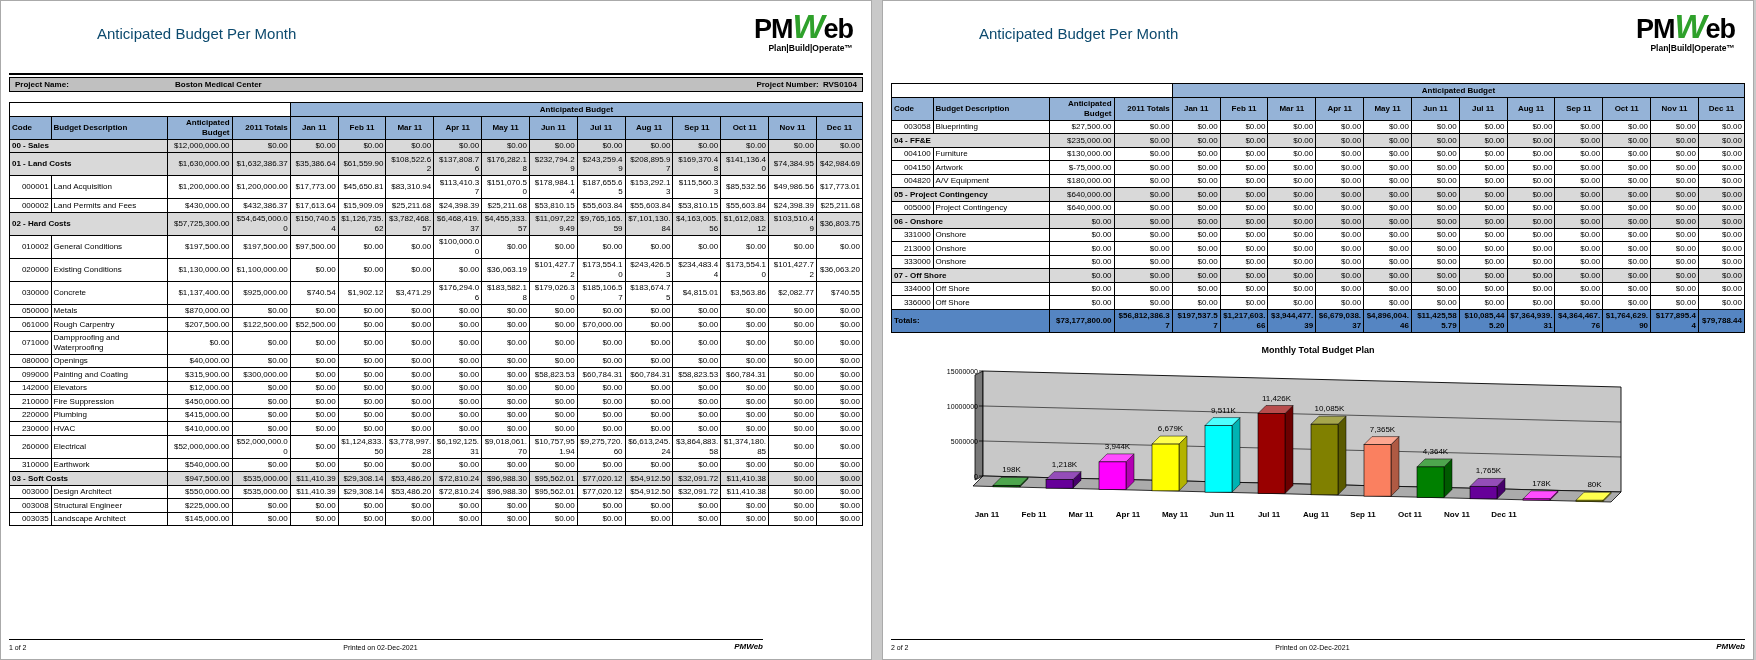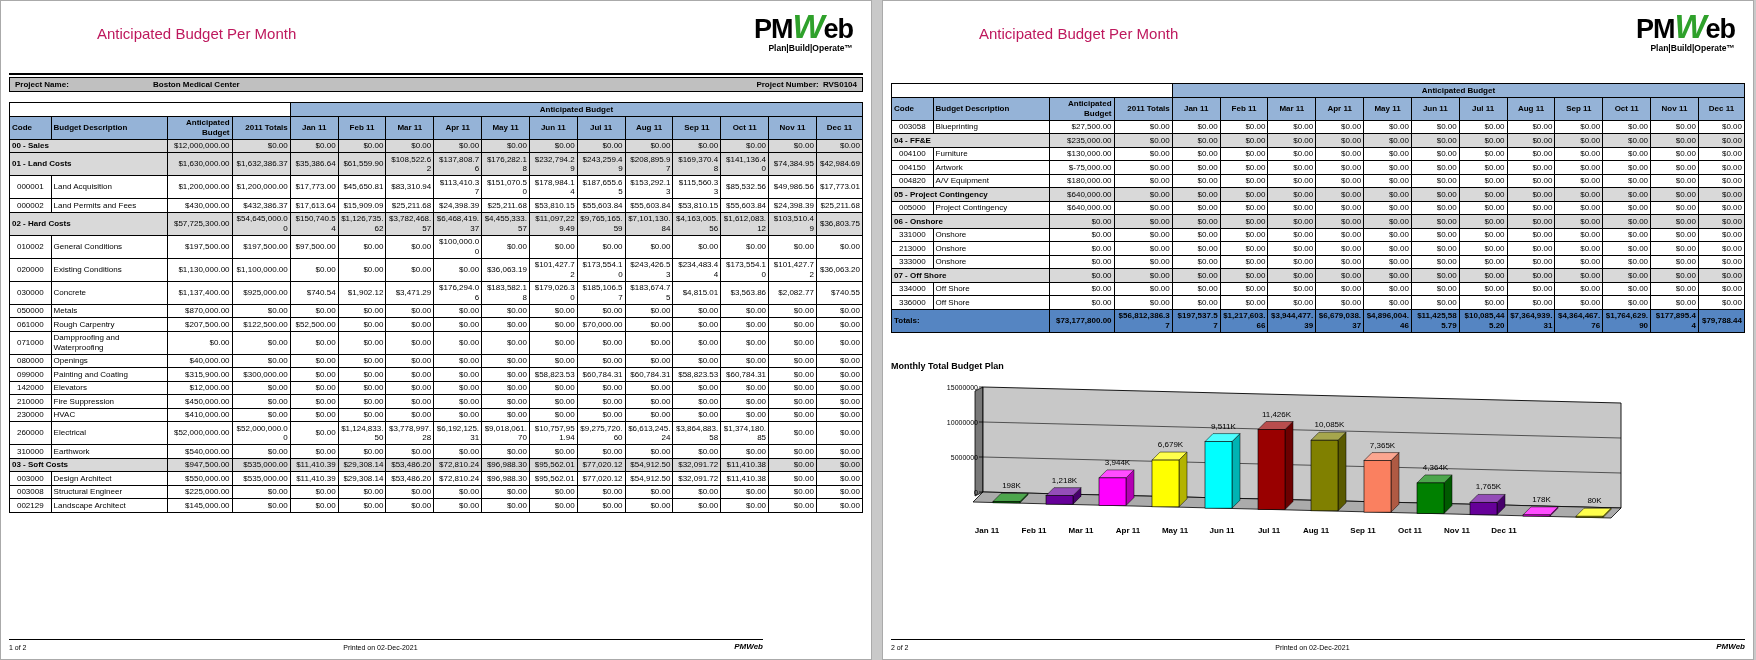--- a/index.html
+++ b/index.html
@@ -1,44 +1,44 @@
 <!DOCTYPE html>
 <html><head>
 <meta charset="utf-8">
 <style>
   html,body{margin:0;padding:0;}
   body{width:1756px;height:660px;background:#c9c9c9;font-family:"Liberation Sans",sans-serif;}
   .canvas{display:flex;gap:10px;width:1756px;height:660px;}
   .page{position:relative;width:872px;height:660px;background:#fff;border:1px solid #aaa;box-sizing:border-box;padding:0 8px;overflow:hidden;}
   .page-header{position:relative;height:72px;}
-  .report-title{position:absolute;left:88px;top:24px;font-size:15px;color:#be185d;}
+  .report-title{position:absolute;left:88px;top:24px;font-size:15px;color:#0c4a6e;}
   .logo{position:absolute;right:10px;top:8px;text-align:right;line-height:1;}
   .logo-text{font-weight:bold;font-size:27px;color:#000;letter-spacing:-1px;white-space:nowrap;}
   .lg-w{color:#2fa12b;font-style:italic;font-size:34px;}
   .logo-tagline{font-size:8.5px;font-weight:bold;margin-top:1px;color:#000;}
   .rule{height:2px;background:#000;margin:0 0 2px 0;}
   .project-bar{display:flex;justify-content:space-between;align-items:center;background:#c0c0c0;border:1px solid #000;font-size:8px;font-weight:bold;padding:2px 5px;}
-  .pb-left .pb-value{margin-left:42px;padding-left:40px;}
+  .pb-left .pb-value{margin-left:64px;padding-left:40px;}
   .pb-right .pb-value{margin-left:2px;}
   table{border-collapse:collapse;table-layout:fixed;width:100%;margin-top:10px;}
   th,td{border:1px solid #000;font-size:8px;padding:1.5px 2px;overflow:hidden;line-height:9.5px;word-wrap:break-word;}
   th{background:#95B3D7;font-weight:bold;text-align:center;}
   th.blank{background:#fff;}
   th.h-left{text-align:left;}
   th.h-right{text-align:right;}
   td.num{text-align:right;}
-  td.code{text-align:center;}
+  td.code{text-align:right;}
   tr.grp td{background:#D9D9D9;border-top:1.5px solid #000;border-bottom:1.5px solid #000;}
   tr.grp td.glabel{font-weight:bold;}
   tr.tot td{background:#5585C2;font-weight:bold;border-top:1.5px solid #000;border-bottom:1.5px solid #000;}
   .page-footer{position:absolute;left:8px;bottom:8px;border-top:1px solid #000;display:flex;justify-content:space-between;align-items:flex-end;font-size:7px;padding-top:2px;color:#000;}
   .pf-1{width:754px;}
   .pf-2{width:854px;}
   .brand{font-weight:bold;font-style:italic;font-size:8px;}
-  .chart-title{text-align:left;font-size:9px;font-weight:bold;margin-top:28px;color:#000;}
+  .chart-title{text-align:center;font-size:9px;font-weight:bold;margin-top:12px;color:#000;}
   .chart-wrap{margin-top:2px;}
 </style>
 </head>
 <body>
 
 <div class="canvas">
 
   <div class="page">
     <div class="page-header">
       <div class="report-title">Anticipated Budget Per Month</div>
@@ -364,20 +364,38 @@
               <td class="num">$0.00</td>
               <td class="num">$0.00</td>
               <td class="num">$0.00</td>
               <td class="num">$0.00</td>
               <td class="num">$0.00</td>
               <td class="num">$0.00</td>
               <td class="num">$0.00</td>
               <td class="num">$0.00</td>
             </tr>
             <tr>
+              <td class="code">220000</td>
+              <td>Plumbing</td>
+              <td class="num">$415,000.00</td>
+              <td class="num">$0.00</td>
+              <td class="num">$0.00</td>
+              <td class="num">$0.00</td>
+              <td class="num">$0.00</td>
+              <td class="num">$0.00</td>
+              <td class="num">$0.00</td>
+              <td class="num">$0.00</td>
+              <td class="num">$0.00</td>
+              <td class="num">$0.00</td>
+              <td class="num">$0.00</td>
+              <td class="num">$0.00</td>
+              <td class="num">$0.00</td>
+              <td class="num">$0.00</td>
+            </tr>
+            <tr>
               <td class="code">230000</td>
               <td>HVAC</td>
               <td class="num">$410,000.00</td>
               <td class="num">$0.00</td>
               <td class="num">$0.00</td>
               <td class="num">$0.00</td>
               <td class="num">$0.00</td>
               <td class="num">$0.00</td>
               <td class="num">$0.00</td>
               <td class="num">$0.00</td>
@@ -471,21 +489,21 @@
               <td class="num">$0.00</td>
               <td class="num">$0.00</td>
               <td class="num">$0.00</td>
               <td class="num">$0.00</td>
               <td class="num">$0.00</td>
               <td class="num">$0.00</td>
               <td class="num">$0.00</td>
               <td class="num">$0.00</td>
             </tr>
             <tr>
-              <td class="code">002129</td>
+              <td class="code">003035</td>
               <td>Landscape Architect</td>
               <td class="num">$145,000.00</td>
               <td class="num">$0.00</td>
               <td class="num">$0.00</td>
               <td class="num">$0.00</td>
               <td class="num">$0.00</td>
               <td class="num">$0.00</td>
               <td class="num">$0.00</td>
               <td class="num">$0.00</td>
               <td class="num">$0.00</td>

